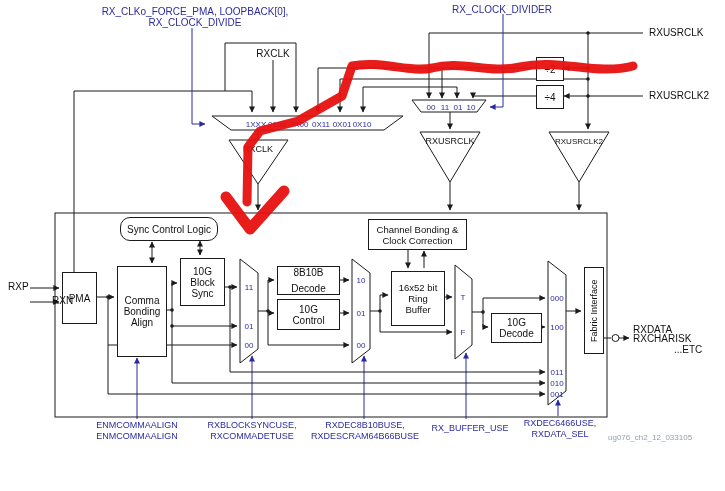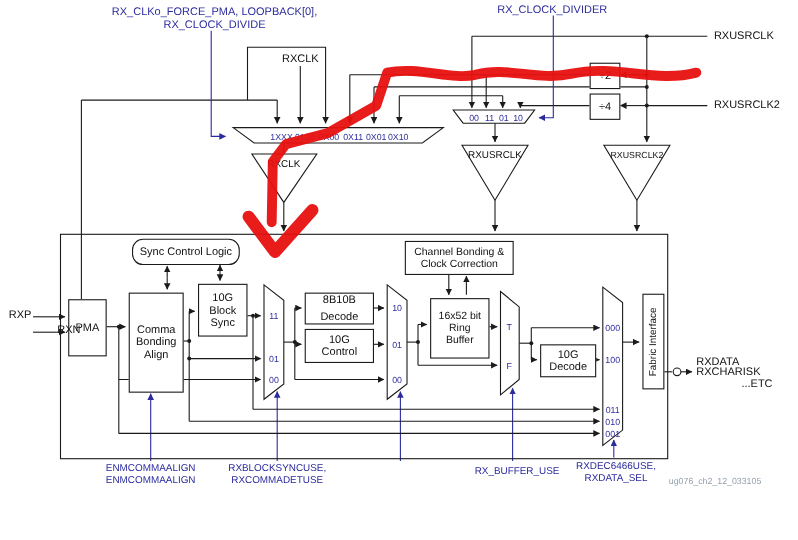--- a/index.html
+++ b/index.html
@@ -257,20 +257,24 @@
   <div class="lbl" style="left:637px;top:344px;line-height:11px;margin-left:37px;">...ETC</div>
 
   <div class="lbl lbl-c blue small" style="left:67px;top:420px;width:140px;">
     <span>ENMCOMMAALIGN</span><br>
     <span>ENMCOMMAALIGN</span>
   </div>
   <div class="lbl lbl-c blue small" style="left:182px;top:420px;width:140px;">
     <span>RXBLOCKSYNCUSE,</span><br>
     <span>RXCOMMADETUSE</span>
   </div>
+  <div class="lbl lbl-c blue small" style="left:285px;top:420px;width:160px;">
+    <span>RXDEC8B10BUSE,</span><br>
+    <span>RXDESCRAM64B66BUSE</span>
+  </div>
   <div class="lbl lbl-c blue small" style="left:410px;top:423px;width:120px;">
     <span>RX_BUFFER_USE</span>
   </div>
   <div class="lbl lbl-c blue small" style="left:500px;top:418px;width:120px;text-align:center;">
     <span>RXDEC6466USE,</span><br>
     <span>RXDATA_SEL</span>
   </div>
   <div class="lbl gray" style="left:608px;top:432px;">ug076_ch2_12_033105</div>
 
   <svg class="annolayer" width="725" height="491">

